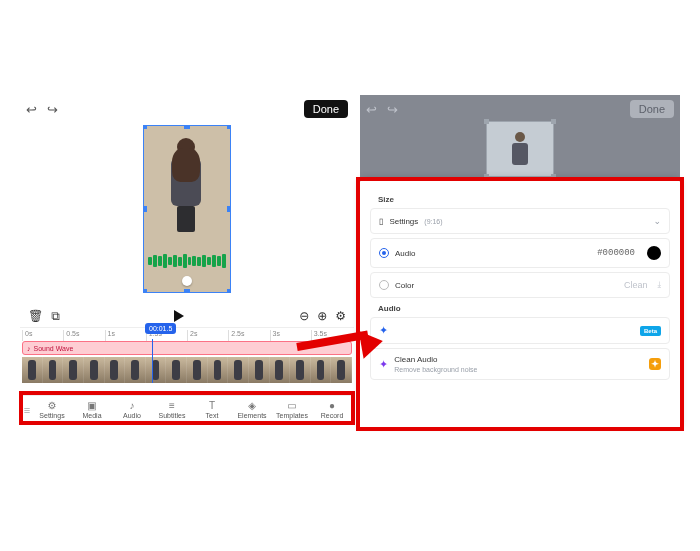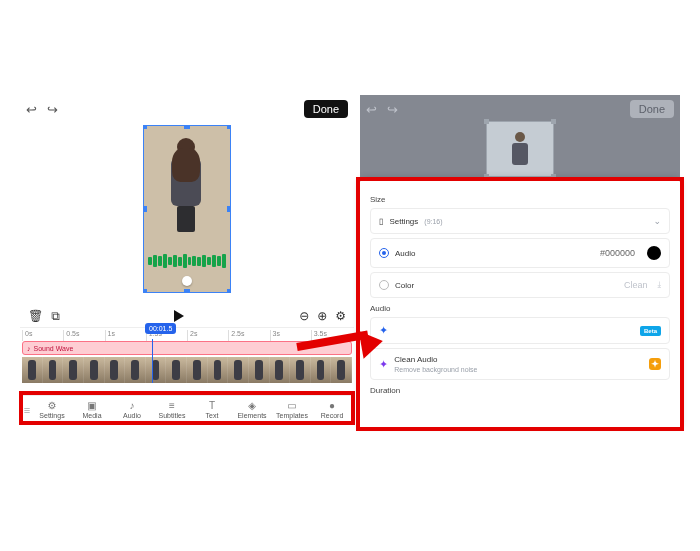--- a/index.html
+++ b/index.html
@@ -61,29 +61,29 @@
   .r-frame{width:68px;height:56px;background:#c5ccd3;border:1px solid #9ea5ae;position:relative;border-radius:2px;}
   .r-crop{position:absolute;width:5px;height:5px;background:#9ea5ae}
   .rc1{top:-3px;left:-3px}.rc2{top:-3px;right:-3px}.rc3{bottom:-3px;left:-3px}.rc4{bottom:-3px;right:-3px}
   .r-person{position:absolute;left:20px;top:10px;width:26px;height:42px;}
   .r-person .h{width:10px;height:10px;background:#6a5848;border-radius:50%;margin:0 auto}
   .r-person .b{width:16px;height:22px;background:#555763;border-radius:3px;margin:1px auto}
   .r-dot{position:absolute;top:14px;left:50%;transform:translateX(-50%);width:10px;height:10px;background:#b7bcc4;border-radius:50%}
 
   .sheet{position:absolute;left:-2px;right:-2px;top:84px;bottom:-4px;background:#fff;border-radius:8px 8px 0 0;box-shadow:0 -2px 6px rgba(0,0,0,0.15);padding:10px 12px 0;}
   .sheet h3{font-size:11px;font-weight:700;color:#111;margin-bottom:8px;}
-  .sec-label{font-size:8px;color:#444;font-weight:400;margin:6px 0 4px;}
+  .sec-label{font-size:8px;color:#444;font-weight:700;margin:6px 8px 4px;}
   .row{border:1px solid #ececec;border-radius:4px;padding:7px 8px;display:flex;align-items:center;gap:6px;font-size:8px;color:#333;margin-bottom:4px;cursor:pointer;}
   .row .sub{color:#9aa0aa;font-size:7px;}
   .chev{margin-left:auto;color:#9aa0aa;font-size:9px;}
   .radio{width:10px;height:10px;border:1px solid #bbb;border-radius:50%;display:inline-block;position:relative;}
   .radio.on::after{content:"";position:absolute;inset:2px;background:#2563eb;border-radius:50%;}
   .radio.on{border-color:#2563eb;}
   .swatch{width:14px;height:14px;border-radius:50%;background:#000;margin-left:6px;}
-  .hex{color:#666;}
+  .hex{color:#666;font-family:Liberation Mono, monospace;}
   .muted{color:#bfc3cb !important}
   .badge-beta{background:#0ea5e9;color:#fff;font-size:6px;padding:2px 4px;border-radius:2px;font-weight:700;}
   .badge-plus{background:#f59e0b;color:#fff;width:12px;height:12px;border-radius:3px;display:flex;align-items:center;justify-content:center;font-size:9px;font-weight:700;}
   .aicon{font-size:11px;}
   .ai-t{color:#2563eb}
   .ai-c{color:#7c3aed}
   .rows2 .row{padding:6px 8px;}
   .row-col{display:flex;flex-direction:column;gap:2px;}
   .red-box-right{position:absolute;left:-4px;right:-4px;top:82px;bottom:-6px;border:4px solid #e30000;pointer-events:none;}
 
@@ -291,21 +291,20 @@
           <span class="aicon ai-c">✦</span>
           <div class="row-col">
             <span>Clean Audio</span>
             <span class="sub">Remove background noise</span>
           </div>
           <span class="chev"></span>
           <span class="badge-plus">✦</span>
         </div>
       </div>
 
-      <div class="sec-label">Duration</div>
     </div>
 
     <div class="red-box-right"></div>
   </div>
 
   <div class="arrow">
     <div class="shaft"></div>
       <div class="ahead"></div>
   </div>
 

